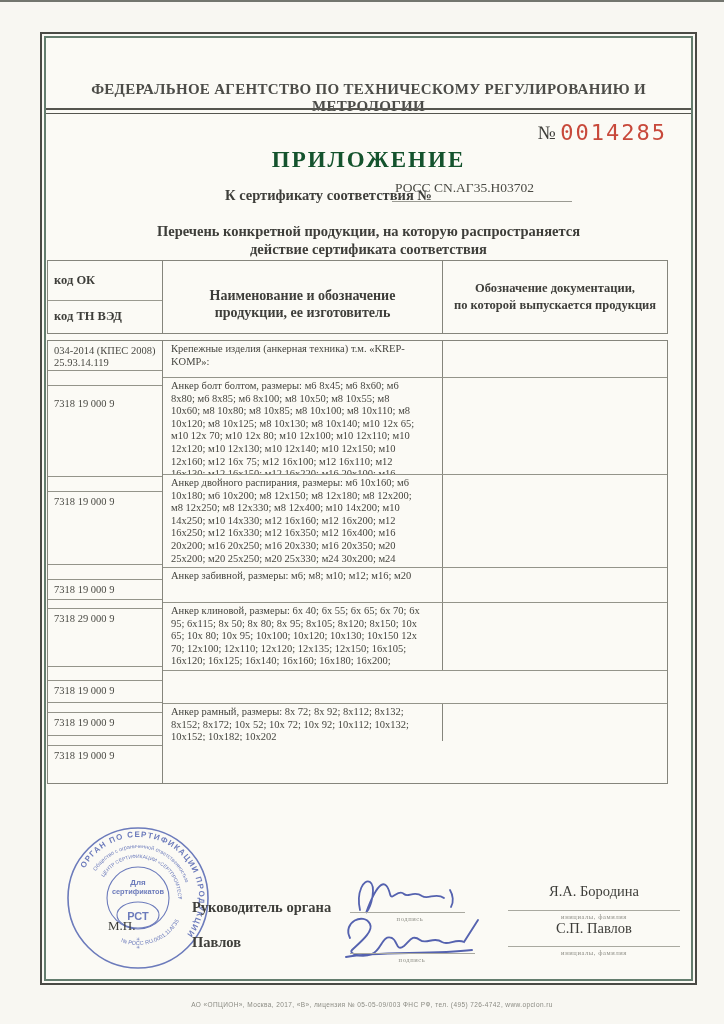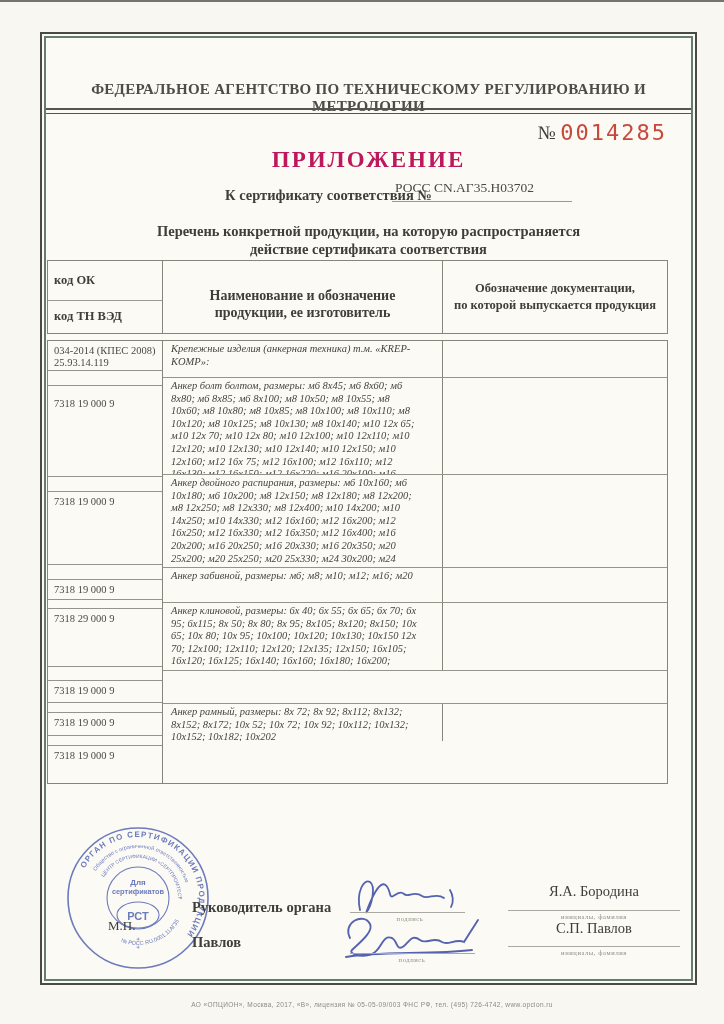--- a/index.html
+++ b/index.html
@@ -10,21 +10,21 @@
          border:2px solid #4a4a45;background:#fbfaf5;}
   .frame-inner{position:absolute;left:2px;top:2px;right:2px;bottom:2px;
          border:2px solid #647d6e;pointer-events:none;}
   .abs{position:absolute;}
   .ctr{left:0;right:0;text-align:center;}
   .sys-title{top:16px;font-size:21px;font-weight:bold;letter-spacing:4px;color:#4c4c48;}
   .agency{top:47px;font-size:15px;font-weight:bold;letter-spacing:.3px;color:#4c4c48;}
   .hdr-rule{top:74px;left:4px;right:4px;height:3px;border-top:2px solid #55554f;border-bottom:1px solid #55554f;}
   .numrow{top:86px;right:28px;font-size:19px;color:#3f3f3b;}
   .rednum{font-family:"DejaVu Sans Mono",monospace;font-size:22px;letter-spacing:2px;color:#c8493b;vertical-align:-1px;}
-  .title{top:113px;font-size:23px;font-weight:bold;letter-spacing:2px;color:#be185d;}
+  .title{top:113px;font-size:23px;font-weight:bold;letter-spacing:2px;color:#14532d;}
   .certlabel{left:135px;top:153px;font-size:14.5px;font-weight:bold;margin-left:48px;}
   .certval{left:353px;top:146px;font-size:13.5px;color:#4a4a44;}
   .certline{left:350px;top:167px;width:180px;border-bottom:1.5px solid #9a9a92;}
   .subtitle1{top:189px;font-size:14.5px;font-weight:bold;}
   .subtitle2{top:207px;font-size:14.5px;font-weight:bold;}
 
   
   .thead{position:absolute;left:5px;top:226px;width:621px;height:74px;
          border:1px solid #85857c;display:flex;box-sizing:border-box;}
   .hc1{width:115px;border-right:1px solid #85857c;box-sizing:border-box;display:flex;flex-direction:column;}
@@ -36,21 +36,21 @@
   .tbody{position:absolute;left:5px;top:306px;width:621px;height:444px;
          border:1px solid #85857c;display:flex;box-sizing:border-box;background:#fbfaf5;}
   .lcol{width:115px;border-right:1px solid #85857c;box-sizing:border-box;display:flex;flex-direction:column;}
   .lcol>div{box-sizing:border-box;border-bottom:1px solid #94948a;}
   .lcol>div:last-child{border-bottom:none;}
   .lcell{font-size:10.5px;line-height:12px;padding:4px 2px 0 6px;color:#4a4a44;}
   .rrows{flex:1;display:flex;flex-direction:column;}
   .trow{display:flex;box-sizing:border-box;border-bottom:1px solid #94948a;overflow:hidden;}
   .trow:last-child{border-bottom:none;}
   .c2{width:280px;box-sizing:border-box;border-right:1px solid #85857c;
-      padding:2px 22px 0 8px;font-size:10.5px;line-height:12.6px;color:#45453f;overflow:hidden;font-style:italic;}
+      padding:2px 22px 0 8px;font-size:10.5px;line-height:12.6px;color:#45453f;overflow:hidden;}
   .c3{flex:1;}
 
   
   .mp{left:108px;top:918px;font-size:13px;color:#3b3b37;}
   .roleshead{left:192px;top:899px;font-size:14.5px;font-weight:bold;}
   .rolesexp{left:192px;top:934px;font-size:14.5px;font-weight:bold;}
   .sigline1{left:350px;top:912px;width:115px;border-top:1px solid #a9a9a0;}
   .sigline2{left:350px;top:953px;width:125px;border-top:1px solid #a9a9a0;}
   .sigcap{font-size:6.5px;letter-spacing:.6px;color:#8e8e86;text-align:center;}
   .sigcap1{left:370px;top:915px;width:80px;}

